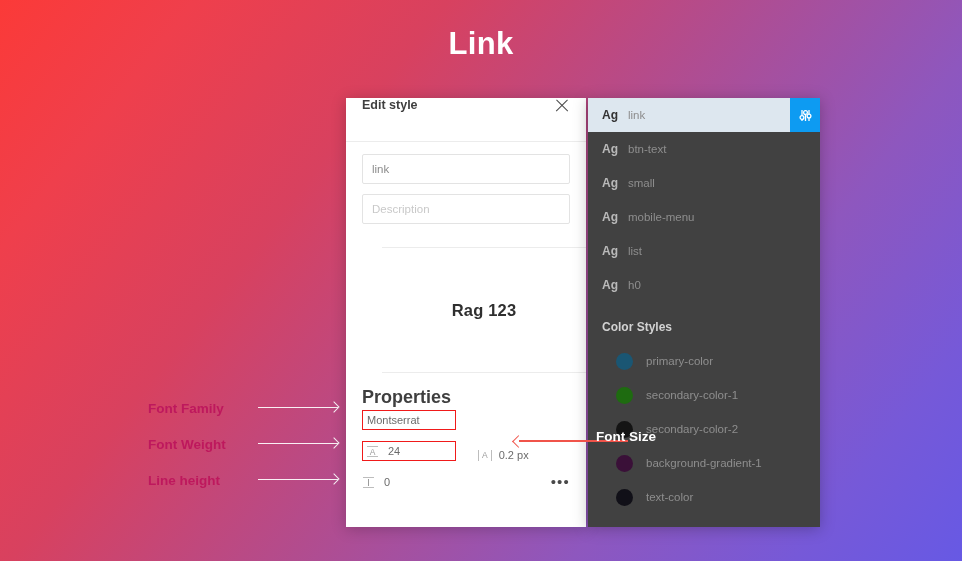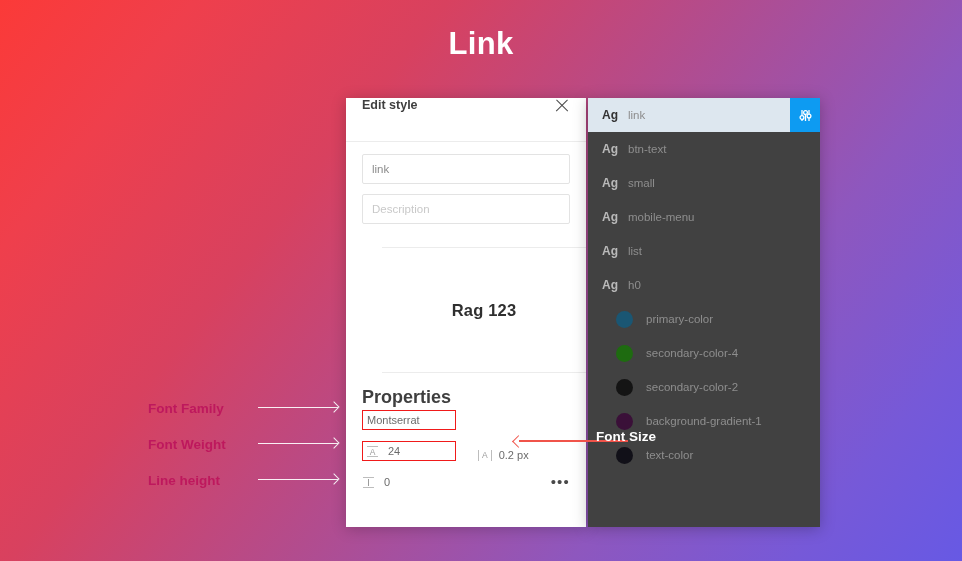--- a/index.html
+++ b/index.html
@@ -439,28 +439,29 @@
   </div>
   <div class="style-row">
     <span class="ag">Ag</span>
     <span class="style-name">list</span>
   </div>
   <div class="style-row">
     <span class="ag">Ag</span>
     <span class="style-name">h0</span>
   </div>
 
+  <div class="section-title">Color Styles</div>
 
   <div class="color-row">
     <span class="swatch" style="background:#1A5673;"></span>
     <span class="color-name">primary-color</span>
   </div>
   <div class="color-row">
     <span class="swatch" style="background:#1E6B10;"></span>
-    <span class="color-name">secondary-color-4</span>
+    <span class="color-name">secondary-color-1</span>
   </div>
   <div class="color-row">
     <span class="swatch" style="background:#141414;"></span>
     <span class="color-name">secondary-color-2</span>
   </div>
   <div class="color-row">
     <span class="swatch" style="background:#3A1038;"></span>
     <span class="color-name">background-gradient-1</span>
   </div>
   <div class="color-row">

